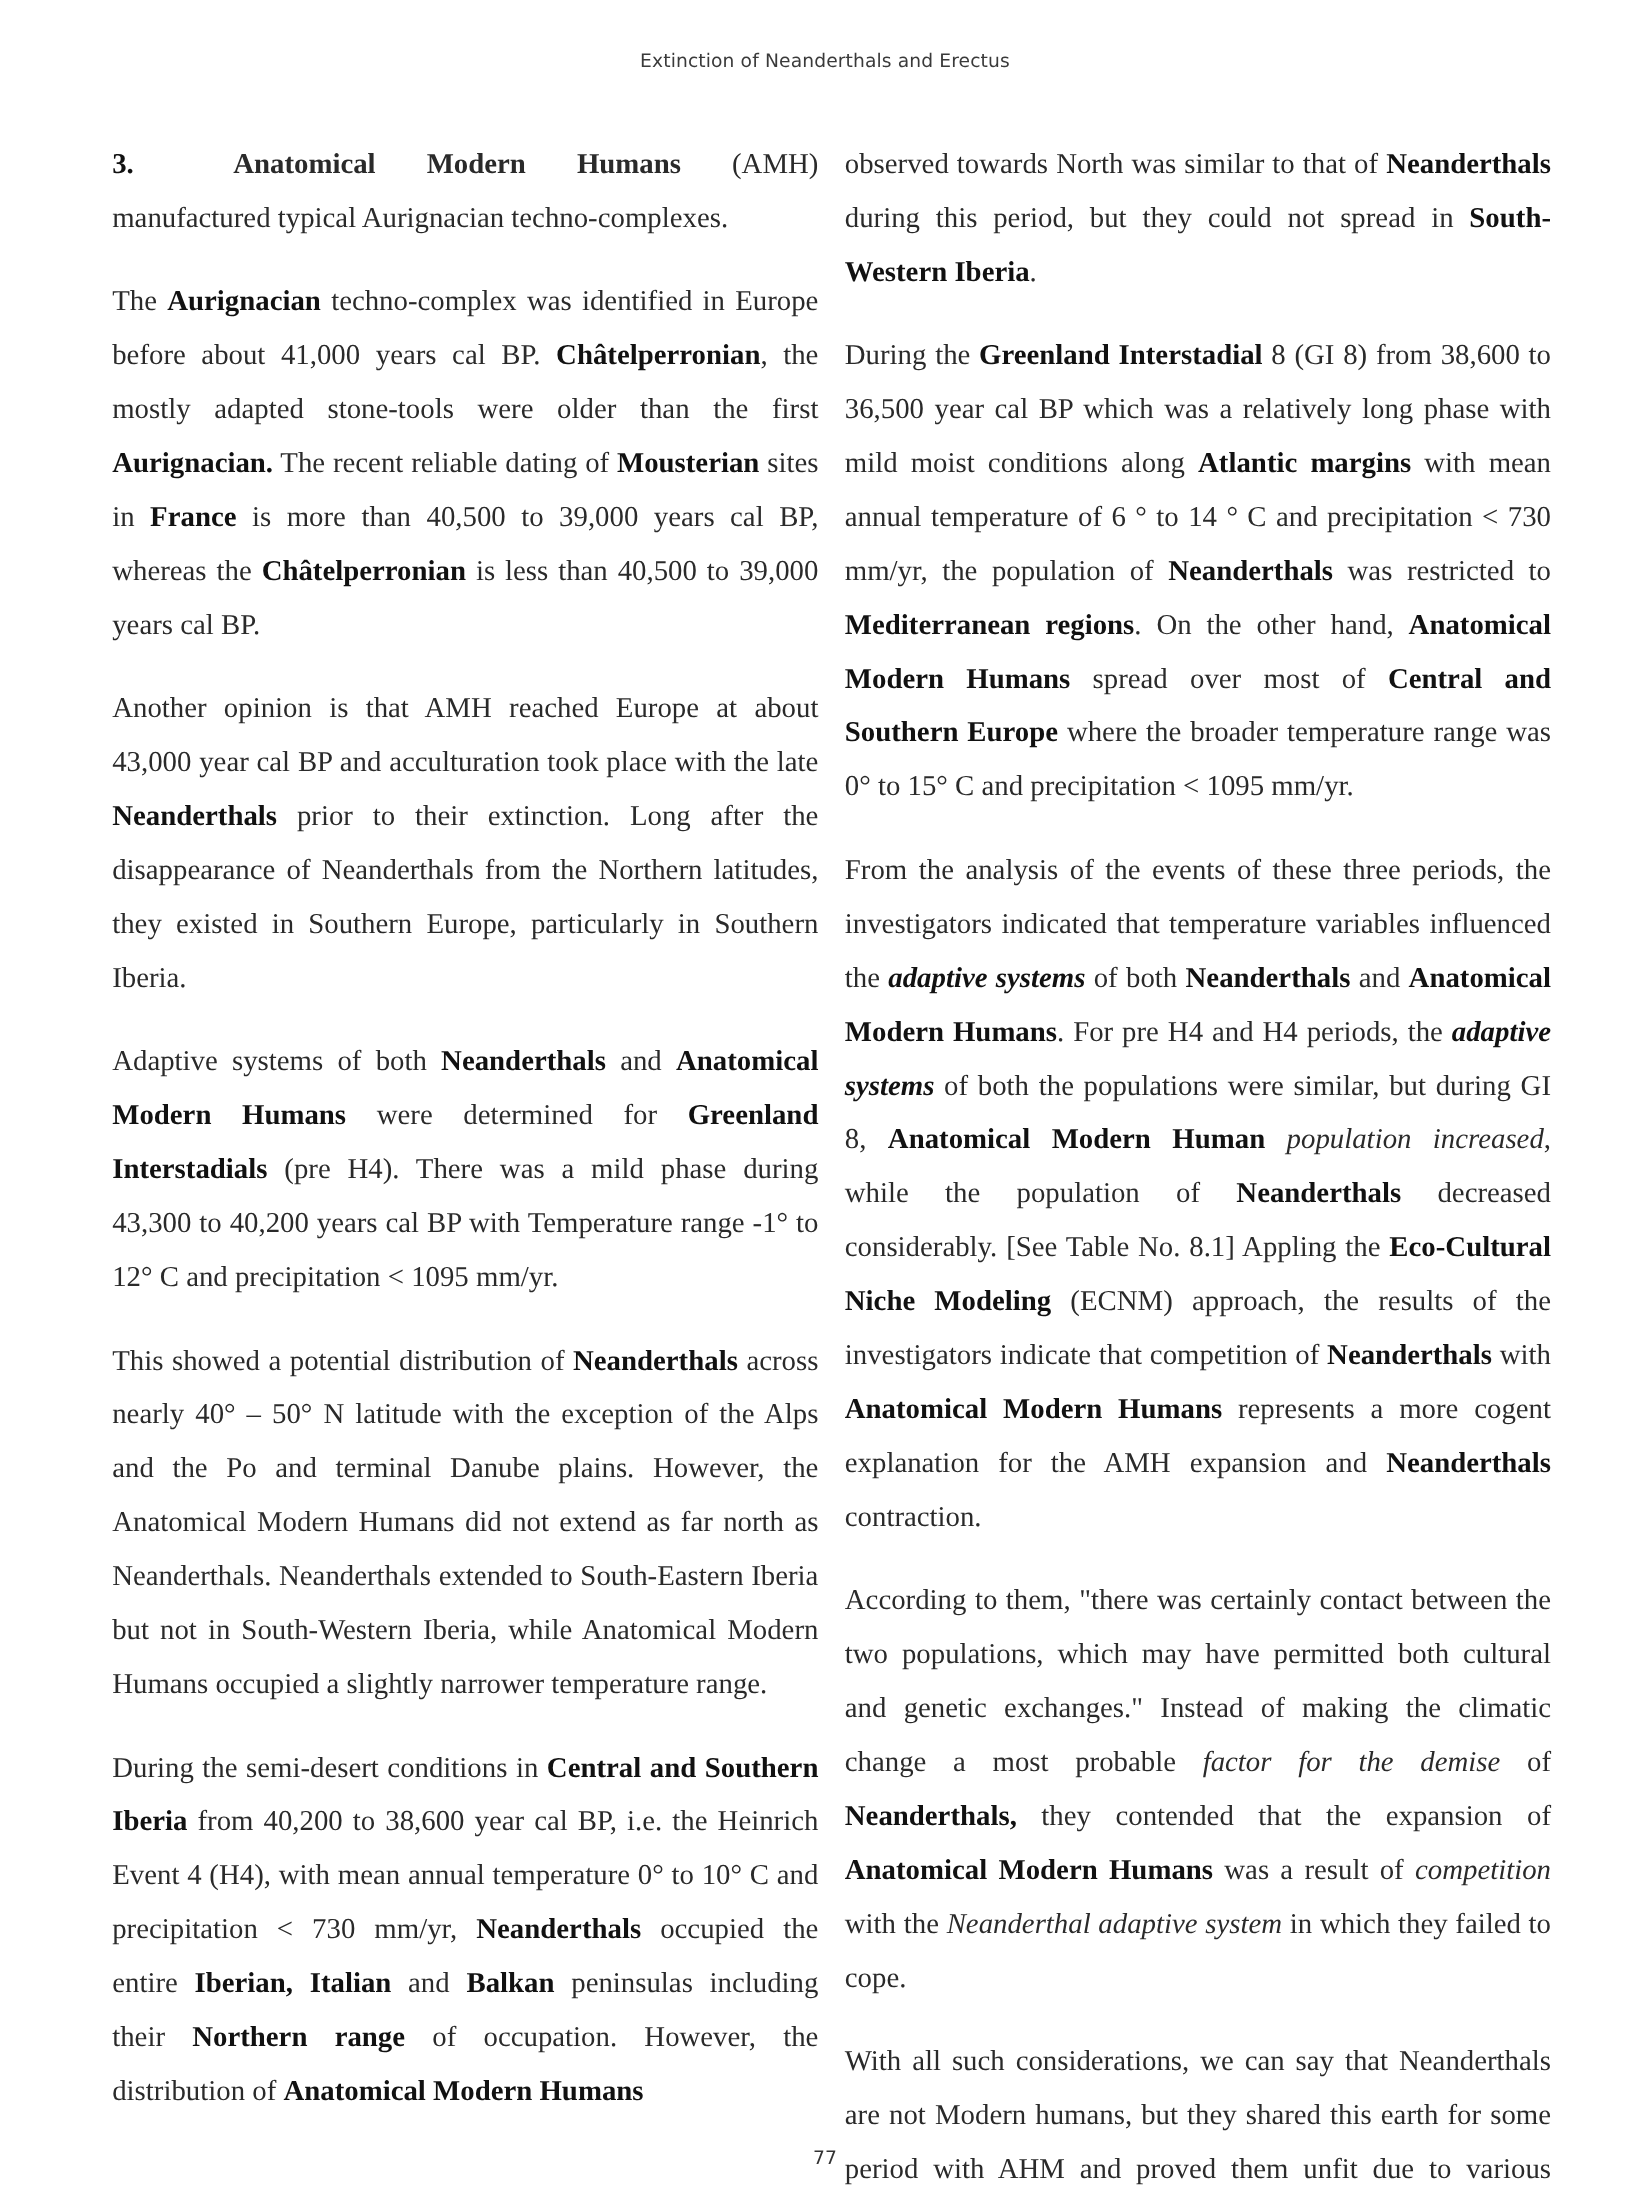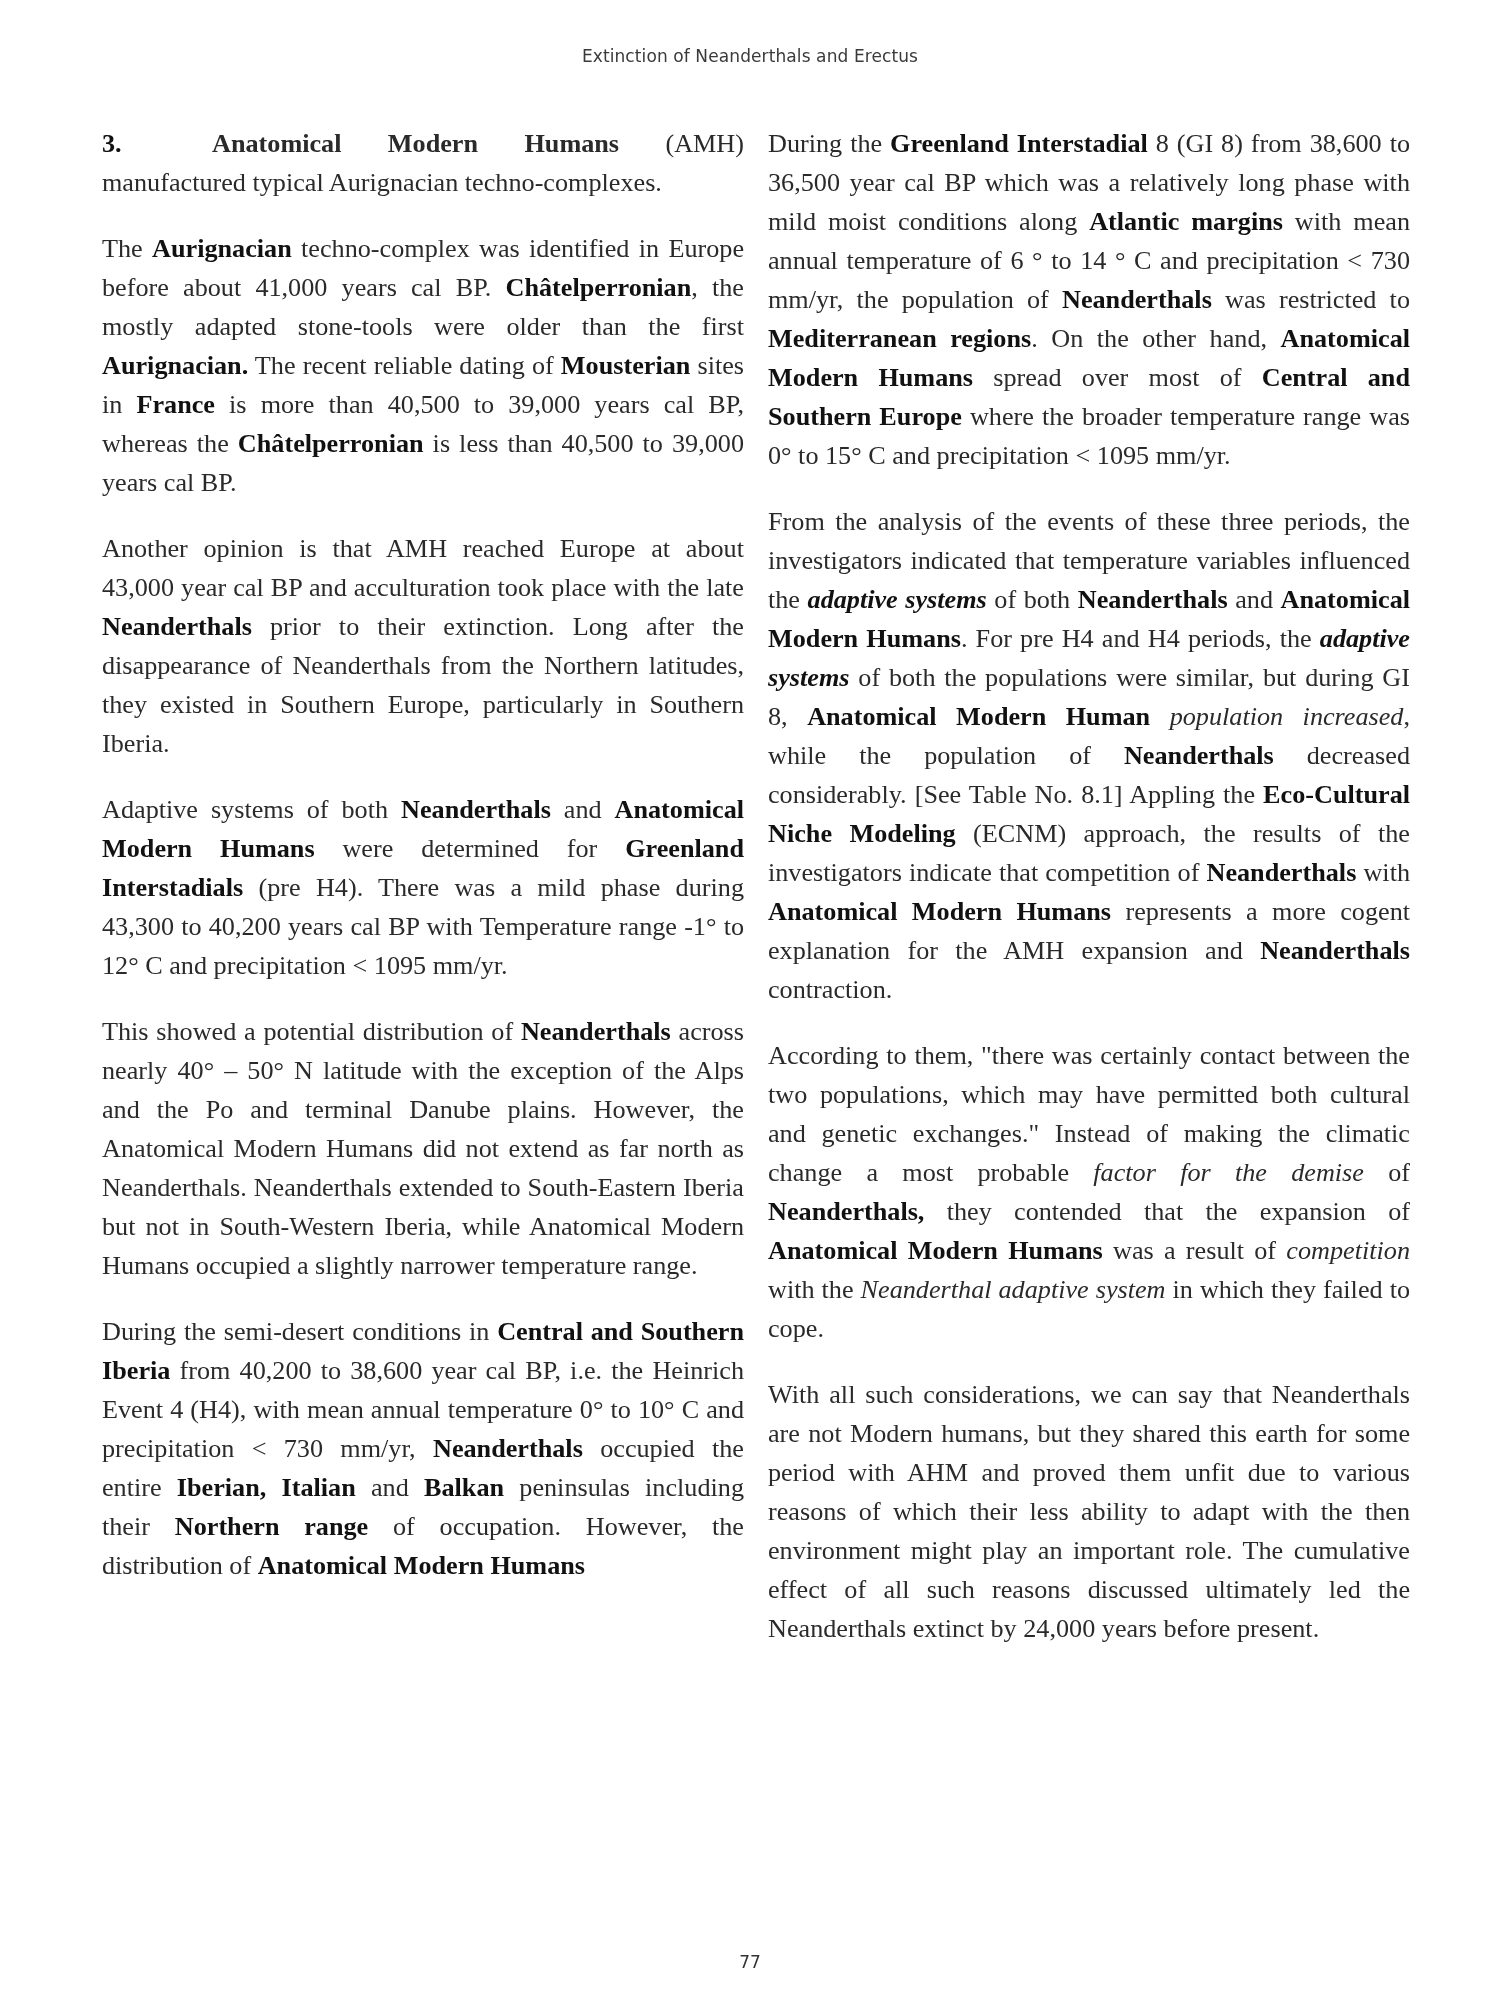--- a/index.html
+++ b/index.html
@@ -7,21 +7,21 @@
     width: 1500px; height: 2000px; position: relative; overflow: hidden;
     font-family: "Liberation Serif", serif; color: #2a2a2a;
   }
   .running-header {
     position: absolute; top: 46px; left: 0; width: 1500px; text-align: center;
     font-family: "DejaVu Sans", sans-serif; font-size: 17px; color: #3a3a3a;
     letter-spacing: 0.1px;
   }
   .column {
     position: absolute; top: 124px; width: 642px;
-    font-size: 26.2px; line-height: 39px; text-align: justify;
+    font-size: 26.2px; line-height: 49px; text-align: justify;
     hyphens: none;
   }
   .col-left { left: 102px; }
   .col-right { left: 768px; }
   .para { margin: 0 0 27px 0; }
   .para b { font-weight: bold; color: #111111; }
   .para i { font-style: italic; }
   .heading-para { margin: 0 0 27px 0; }
   .heading-num { font-weight: bold; color: #111; display: inline-block; width: 110px; }
   .page-number {
@@ -39,19 +39,20 @@
     <span class="heading-num">3.</span><span><b>Anatomical Modern Humans</b> (AMH) manufactured typical Aurignacian techno-complexes.</span>
   </p>
   <p class="para">The <b>Aurignacian</b> techno-complex was identified in Europe before about 41,000 years cal BP. <b>Châtelperronian</b>, the mostly adapted stone-tools were older than the first <b>Aurignacian.</b> The recent reliable dating of <b>Mousterian</b> sites in <b>France</b> is more than 40,500 to 39,000 years cal BP, whereas the <b>Châtelperronian</b> is less than 40,500 to 39,000 years cal BP.</p>
   <p class="para">Another opinion is that AMH reached Europe at about 43,000 year cal BP and acculturation took place with the late <b>Neanderthals</b> prior to their extinction. Long after the disappearance of Neanderthals from the Northern latitudes, they existed in Southern Europe, particularly in Southern Iberia.</p>
   <p class="para">Adaptive systems of both <b>Neanderthals</b> and <b>Anatomical Modern Humans</b> were determined for <b>Greenland Interstadials</b> (pre H4). There was a mild phase during 43,300 to 40,200 years cal BP with Temperature range -1° to 12° C and precipitation &lt; 1095 mm/yr.</p>
   <p class="para">This showed a potential distribution of <b>Neanderthals</b> across nearly 40° – 50° N latitude with the exception of the Alps and the Po and terminal Danube plains. However, the Anatomical Modern Humans did not extend as far north as Neanderthals. Neanderthals extended to South-Eastern Iberia but not in South-Western Iberia, while Anatomical Modern Humans occupied a slightly narrower temperature range.</p>
   <p class="para">During the semi-desert conditions in <b>Central and Southern Iberia</b> from 40,200 to 38,600 year cal BP, i.e. the Heinrich Event 4 (H4), with mean annual temperature 0° to 10° C and precipitation &lt; 730 mm/yr, <b>Neanderthals</b> occupied the entire <b>Iberian, Italian</b> and <b>Balkan</b> peninsulas including their <b>Northern range</b> of occupation. However, the distribution of <b>Anatomical Modern Humans</b></p>
 </div>
 
 <div class="column col-right">
+  <p class="para">observed towards North was similar to that of <b>Neanderthals</b> during this period, but they could not spread in <b>South-Western Iberia</b>.</p>
   <p class="para">During the <b>Greenland Interstadial</b> 8 (GI 8) from 38,600 to 36,500 year cal BP which was a relatively long phase with mild moist conditions along <b>Atlantic margins</b> with mean annual temperature of 6 ° to 14 ° C and precipitation &lt; 730 mm/yr, the population of <b>Neanderthals</b> was restricted to <b>Mediterranean regions</b>. On the other hand, <b>Anatomical Modern Humans</b> spread over most of <b>Central and Southern Europe</b> where the broader temperature range was 0° to 15° C and precipitation &lt; 1095 mm/yr.</p>
   <p class="para">From the analysis of the events of these three periods, the investigators indicated that temperature variables influenced the <b><i>adaptive systems</i></b> of both <b>Neanderthals</b> and <b>Anatomical Modern Humans</b>. For pre H4 and H4 periods, the <b><i>adaptive systems</i></b> of both the populations were similar, but during GI 8, <b>Anatomical Modern Human</b> <i>population increased</i>, while the population of <b>Neanderthals</b> decreased considerably. [See Table No. 8.1] Appling the <b>Eco-Cultural Niche Modeling</b> (ECNM) approach, the results of the investigators indicate that competition of <b>Neanderthals</b> with <b>Anatomical Modern Humans</b> represents a more cogent explanation for the AMH expansion and <b>Neanderthals</b> contraction.</p>
   <p class="para">According to them, "there was certainly contact between the two populations, which may have permitted both cultural and genetic exchanges." Instead of making the climatic change a most probable <i>factor for the demise</i> of <b>Neanderthals,</b> they contended that the expansion of <b>Anatomical Modern Humans</b> was a result of <i>competition</i> with the <i>Neanderthal adaptive system</i> in which they failed to cope.</p>
   <p class="para">With all such considerations, we can say that Neanderthals are not Modern humans, but they shared this earth for some period with AHM and proved them unfit due to various reasons of which their less ability to adapt with the then environment might play an important role. The cumulative effect of all such reasons discussed ultimately led the Neanderthals extinct by 24,000 years before present.</p>
 </div>
 
 <div class="page-number">77</div>
 
 </body></html>

